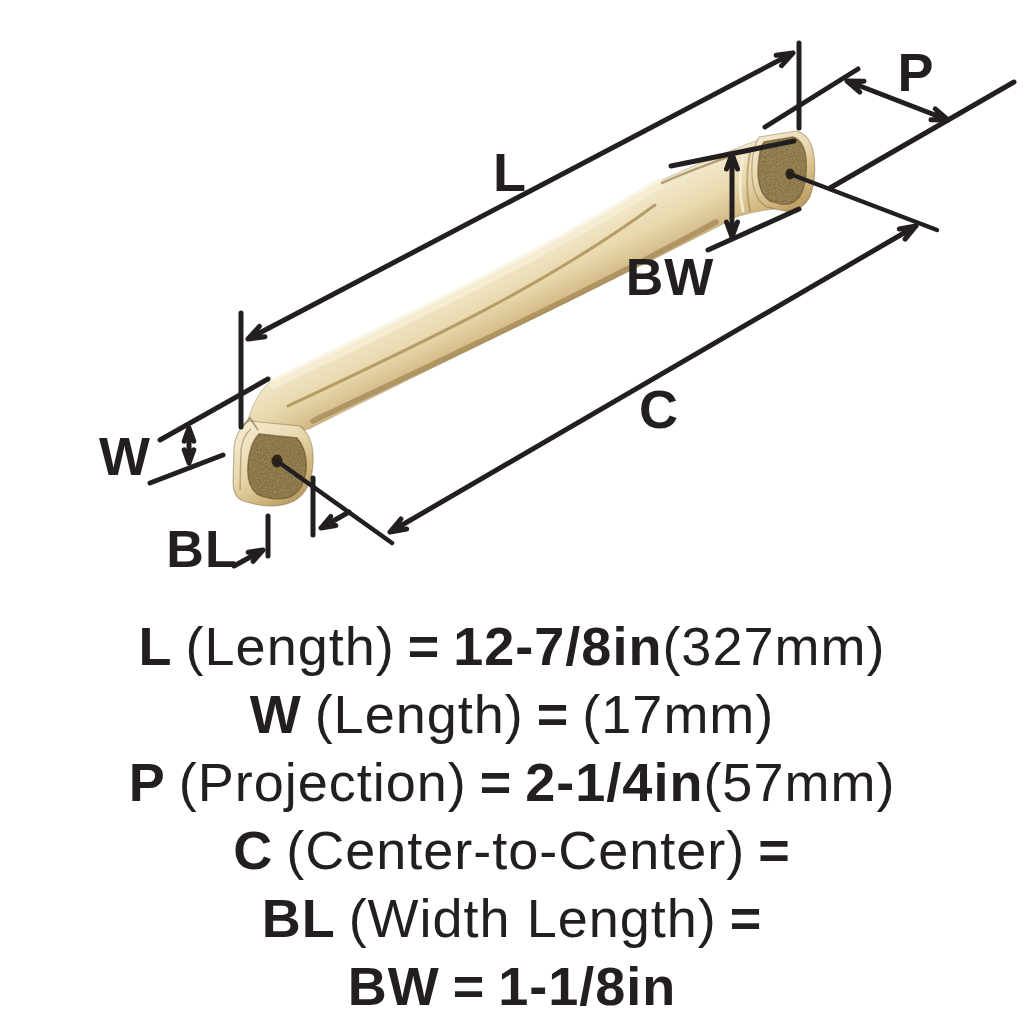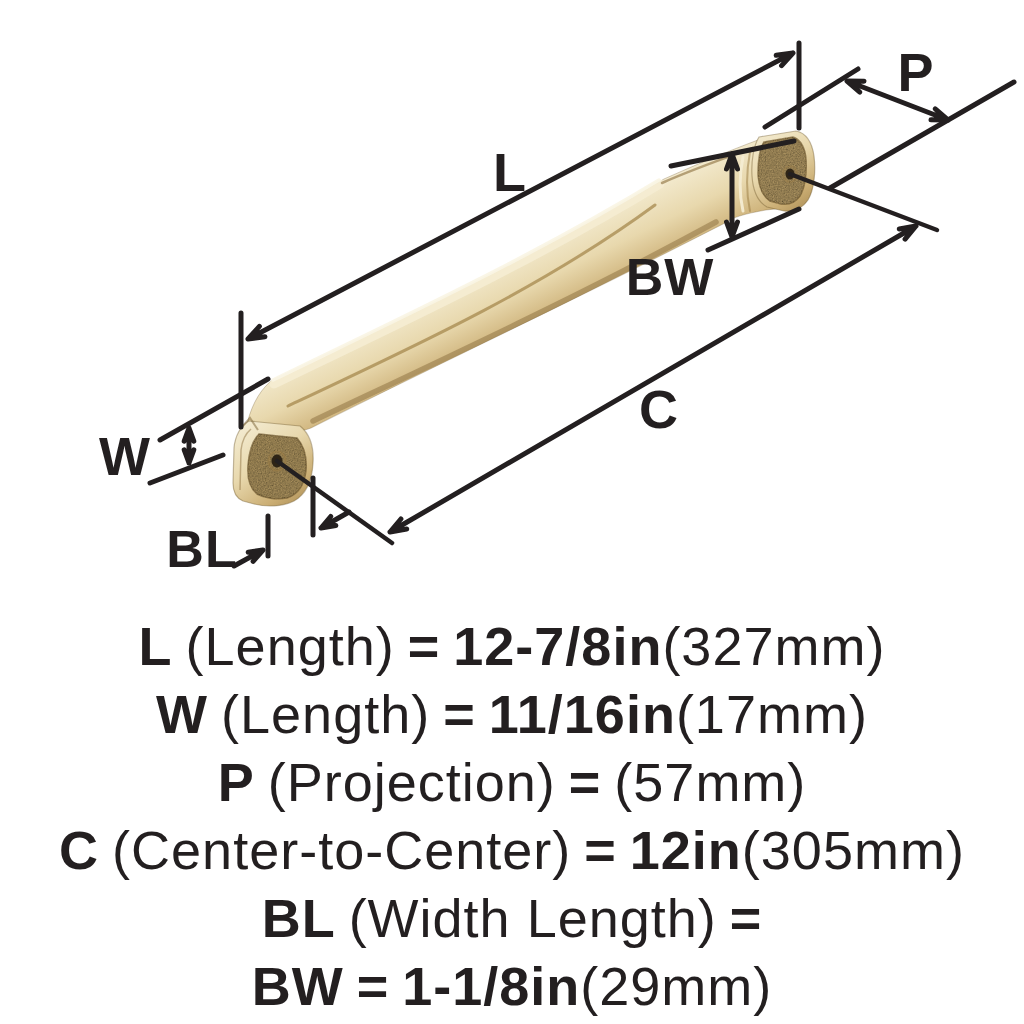--- a/index.html
+++ b/index.html
@@ -166,49 +166,44 @@
       <span class="pair">
           <span class="b">12-7/8in</span>
           <span>(327mm)</span>
         </span>
     </div>
     <div class="spec-line">
       <span class="b">W</span>
       <span>(Length)</span>
       <span class="b">=</span>
       <span class="pair">
-          <span class="b">11/16in</span>
           <span>(17mm)</span>
         </span>
     </div>
     <div class="spec-line">
       <span class="b">P</span>
       <span>(Projection)</span>
       <span class="b">=</span>
       <span class="pair">
+          <span class="b">2-1/4in</span>
           <span>(57mm)</span>
         </span>
     </div>
     <div class="spec-line">
       <span class="b">C</span>
       <span>(Center-to-Center)</span>
       <span class="b">=</span>
-      <span class="pair">
-          <span class="b">12in</span>
-          <span>(305mm)</span>
-        </span>
     </div>
     <div class="spec-line">
       <span class="b">BL</span>
       <span>(Width Length)</span>
       <span class="b">=</span>
     </div>
     <div class="spec-line">
       <span class="b">BW</span>
       <span class="b">=</span>
       <span class="pair">
           <span class="b">1-1/8in</span>
-          <span>(29mm)</span>
         </span>
     </div>
   </div>
 
 </div>
 
 </body></html>

